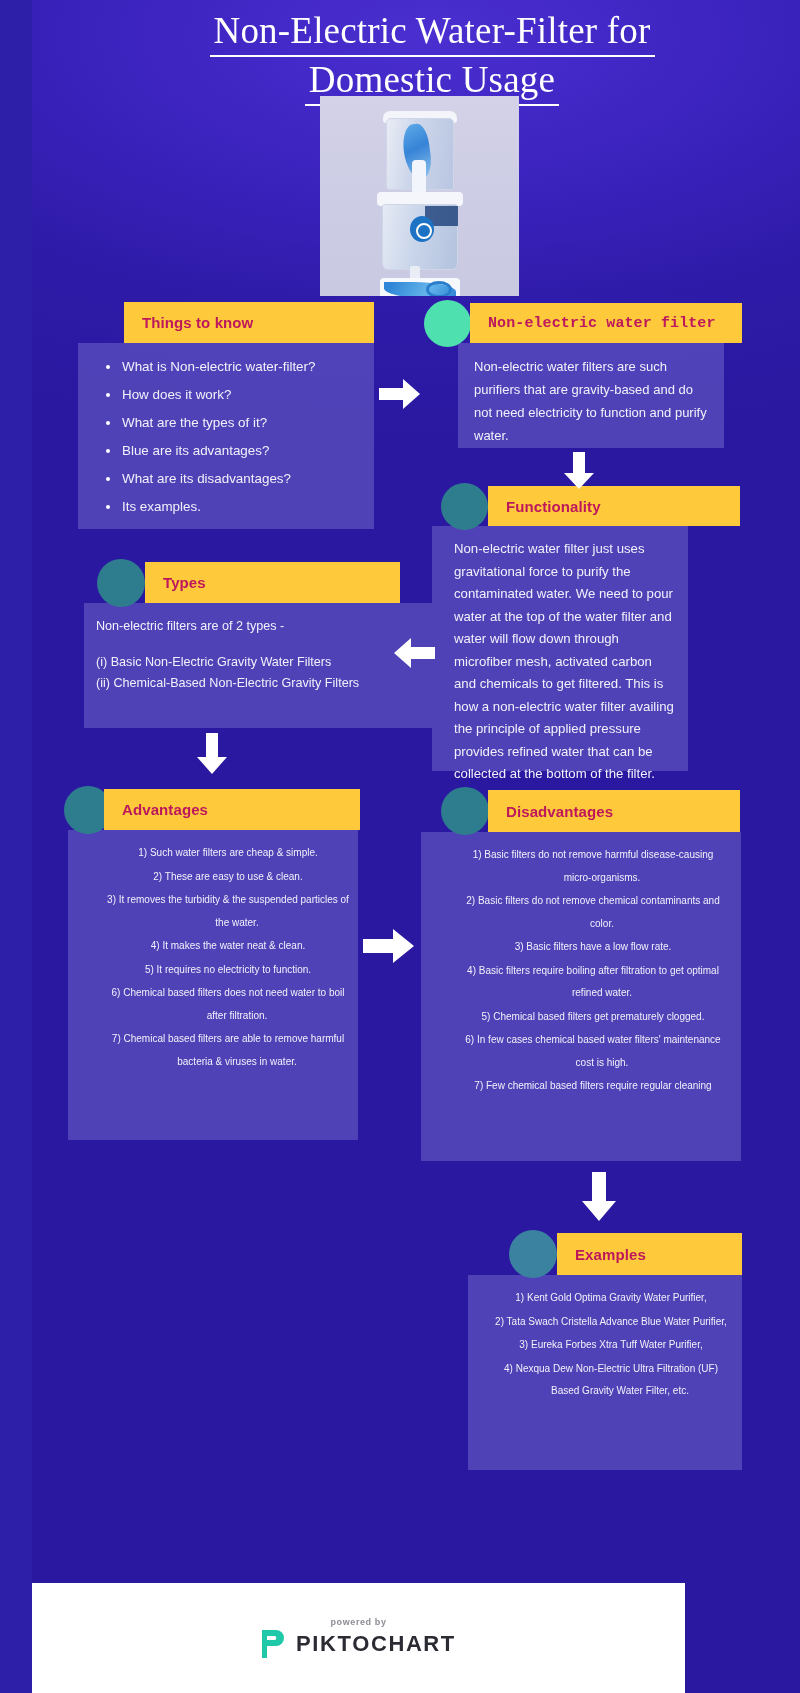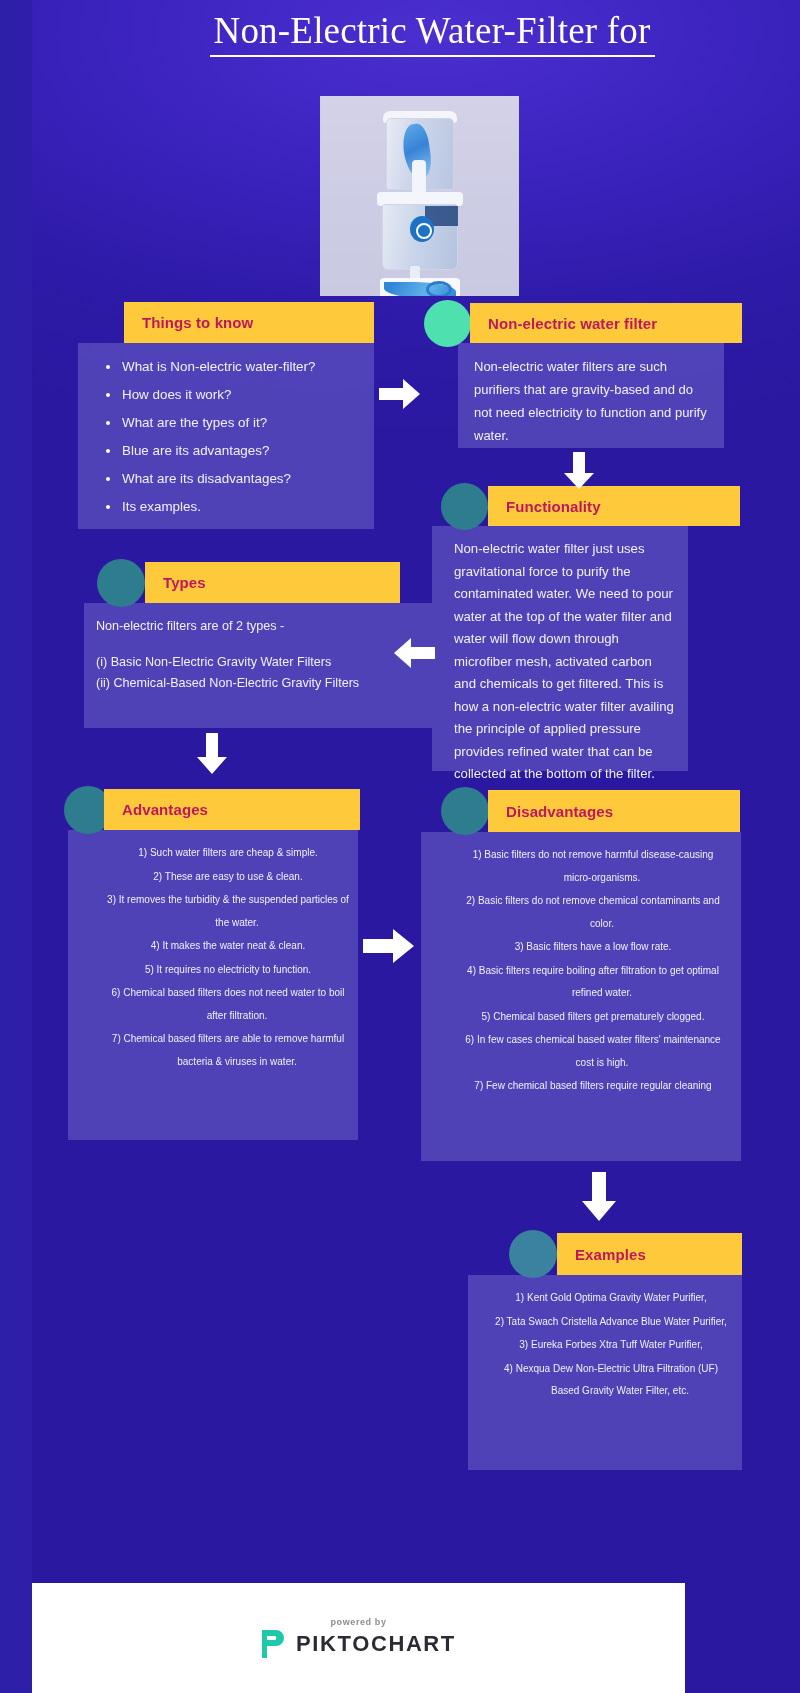--- a/index.html
+++ b/index.html
@@ -249,20 +249,21 @@
     background: rgba(255,255,255,0.45);
   }
 </style>
 </head>
 <body>
 
 <div class="poster">
 
   <div class="title-wrap">
     <div class="title-line">Non-Electric Water-Filter for</div><br>
+    <div class="title-line">Domestic Usage</div>
   </div>
 
   <div class="hero">
     <div class="jug-lid"></div>
     <div class="jug-top"></div>
     <div class="swirl"></div>
     <div class="cartridge"></div>
     <div class="jug-mid"></div>
     <div class="jug-body"></div>
     <div class="dark-strip"></div>
@@ -289,21 +290,21 @@
     </div>
   </div>
 
   <div class="arrow" style="left:347px; top:378px;">
     <svg width="42" height="32" viewBox="0 0 42 32">
       <polygon points="0,10 24,10 24,1 41,16 24,31 24,22 0,22" fill="#ffffff"></polygon>
     </svg>
   </div>
 
   <div class="circle" style="left:392px; top:300px; width:47px; height:47px; background:#4fe0b0;"></div>
-  <div class="hdr" style="left:438px; top:303px; width:272px; height:40px;">
+  <div class="hdr" style="left:438px; top:303px; width:272px; height:40px;font-family:Liberation Mono, monospace;">
     <span>Non-electric water filter</span>
   </div>
   <div class="panel" style="left:426px; top:343px; width:266px; height:105px;">
     <div class="panel-inner" style="line-height:23px; font-size:13px; padding:12px 16px;">Non-electric water filters are such purifiers that are gravity-based and do not need electricity to function and purify water.</div>
   </div>
 
   <div class="arrow" style="left:531px; top:452px;">
     <svg width="32" height="38" viewBox="0 0 32 38">
       <polygon points="10,0 22,0 22,21 31,21 16,37 1,21 10,21" fill="#ffffff"></polygon>
     </svg>

